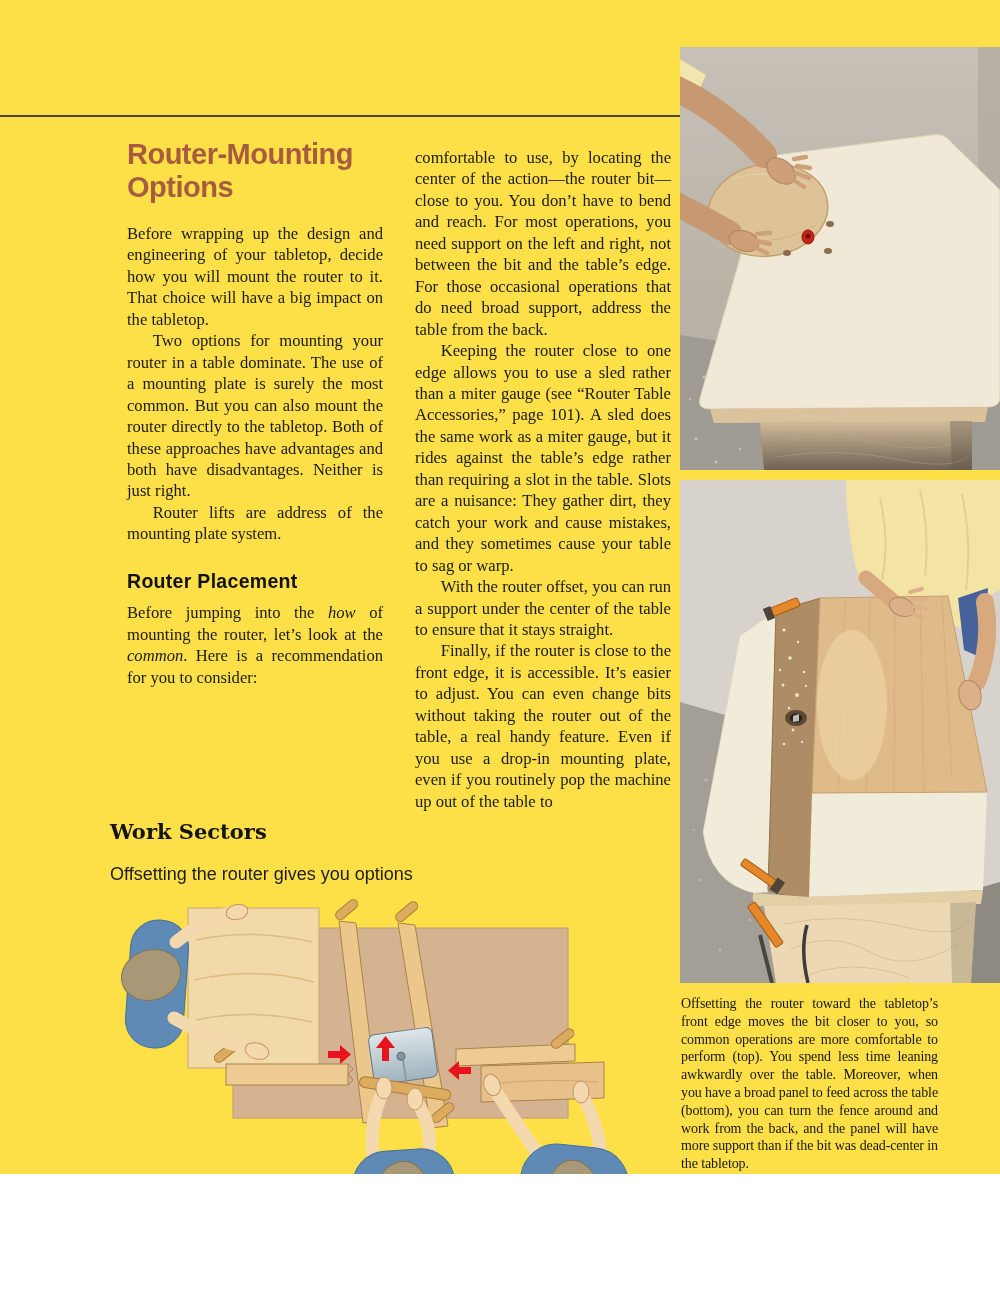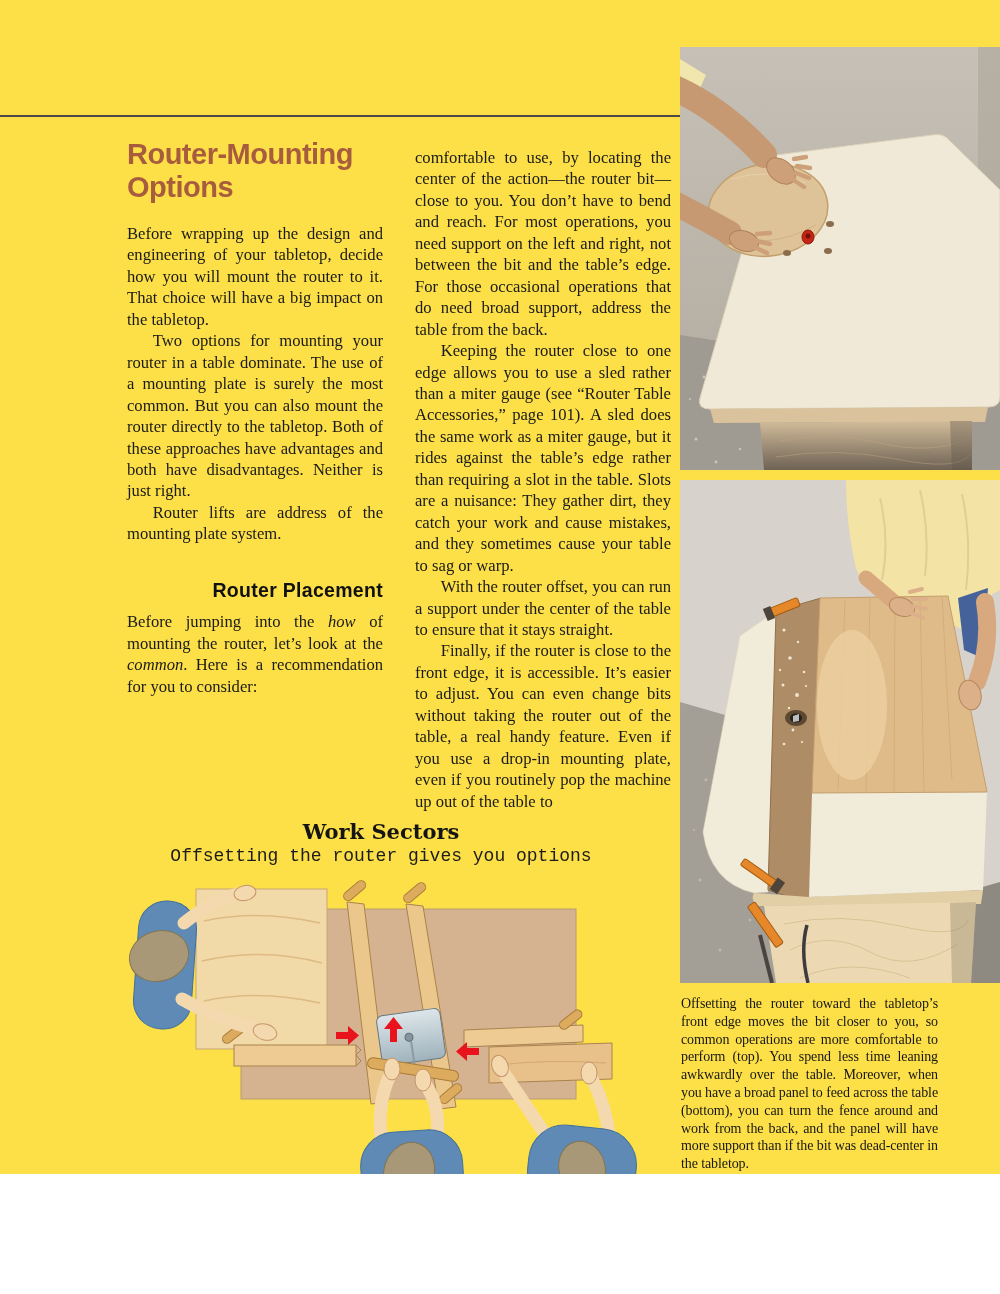--- a/index.html
+++ b/index.html
@@ -6,27 +6,27 @@
   .page{position:relative;width:1000px;height:1174px;background:#fde047;overflow:hidden;
         font-family:"Liberation Serif", serif;color:#191919;}
   .top-rule{position:absolute;left:0;top:115px;width:680px;height:2px;background:#4d4a45;}
   .headline{position:absolute;left:127px;top:138px;width:300px;margin:0;
         font-family:"Liberation Sans", sans-serif;font-weight:bold;font-size:29px;
         line-height:33px;color:#a85c3e;letter-spacing:-0.5px;}
   .col{position:absolute;width:256px;font-size:16.6px;line-height:21.45px;
         text-align:justify;color:#1a1a1a;}
   .col p{margin:0;text-indent:1.55em;}
   .col p.noindent{text-indent:0;}
-  .col h2{margin:35px 0 10px 0;font-family:"Liberation Sans", sans-serif;
-        font-size:19.5px;letter-spacing:0.3px;color:#111;text-align:right;}
+  .col h2{margin:26px 0 10px 0;font-family:"Liberation Sans", sans-serif;
+        font-size:19.5px;letter-spacing:0.3px;color:#111;text-align:left;}
   .col1{left:127px;top:223px;}
   .col2{left:403px;top:147px;margin-left:12px;}
-  .figure{position:absolute;left:118px;top:819px;width:526px;text-align:center;}
+  .figure{position:absolute;left:110px;top:819px;width:526px;text-align:left;}
   .fig-title{font-family:"DejaVu Serif", serif;font-weight:bold;font-size:21px;color:#141414;}
-  .fig-subtitle{font-family:Liberation Mono, monospace;font-size:18px;margin-top:2px;color:#1c1c1c;}
+  .fig-subtitle{font-family:Liberation Sans, sans-serif;font-size:18px;margin-top:20px;color:#1c1c1c;}
   .fig-art{margin-top:5px;}
   .photo{position:absolute;left:680px;font-size:0;line-height:0;}
   .photo1{top:47px;}
   .photo2{top:480px;}
   .caption{position:absolute;left:681px;top:995px;width:257px;margin:0;
         font-family:Liberation Serif, serif;font-size:14px;line-height:17.8px;
         text-align:justify;color:#161616;letter-spacing:-0.1px;}
   .footer-title{position:absolute;left:694px;top:1221px;font-size:13px;color:#1c1c1c;}
   .footer-num{position:absolute;left:903px;top:1214px;font-family:"DejaVu Serif", serif;
         font-size:21px;font-weight:normal;color:#111;}

